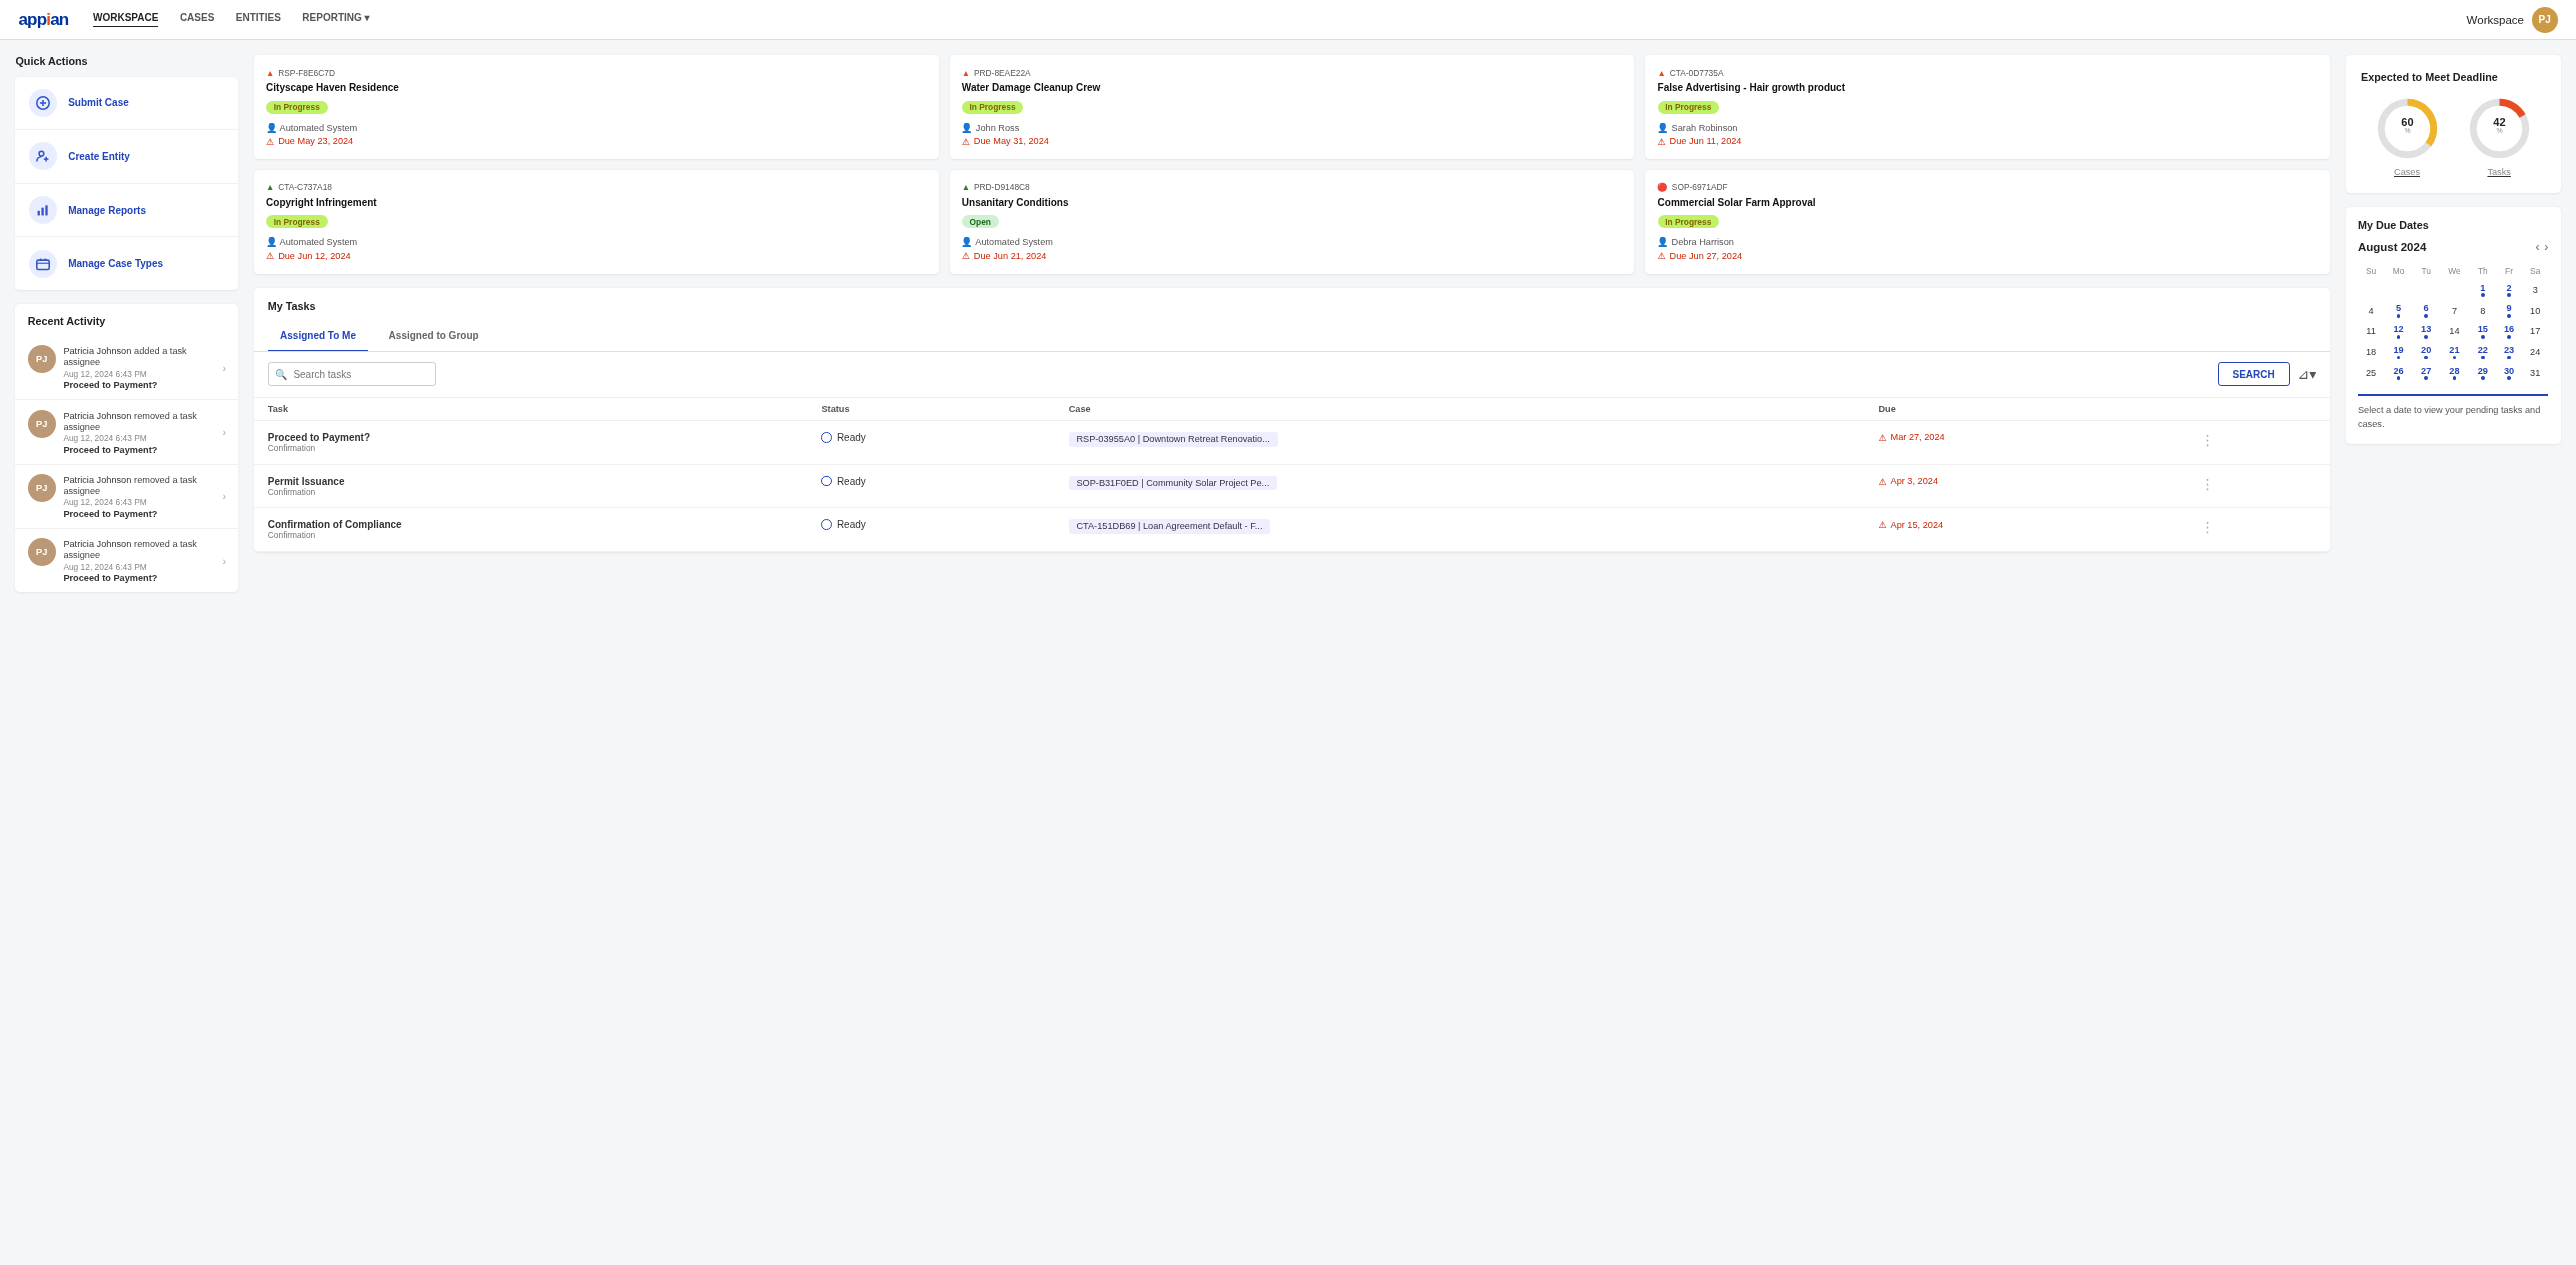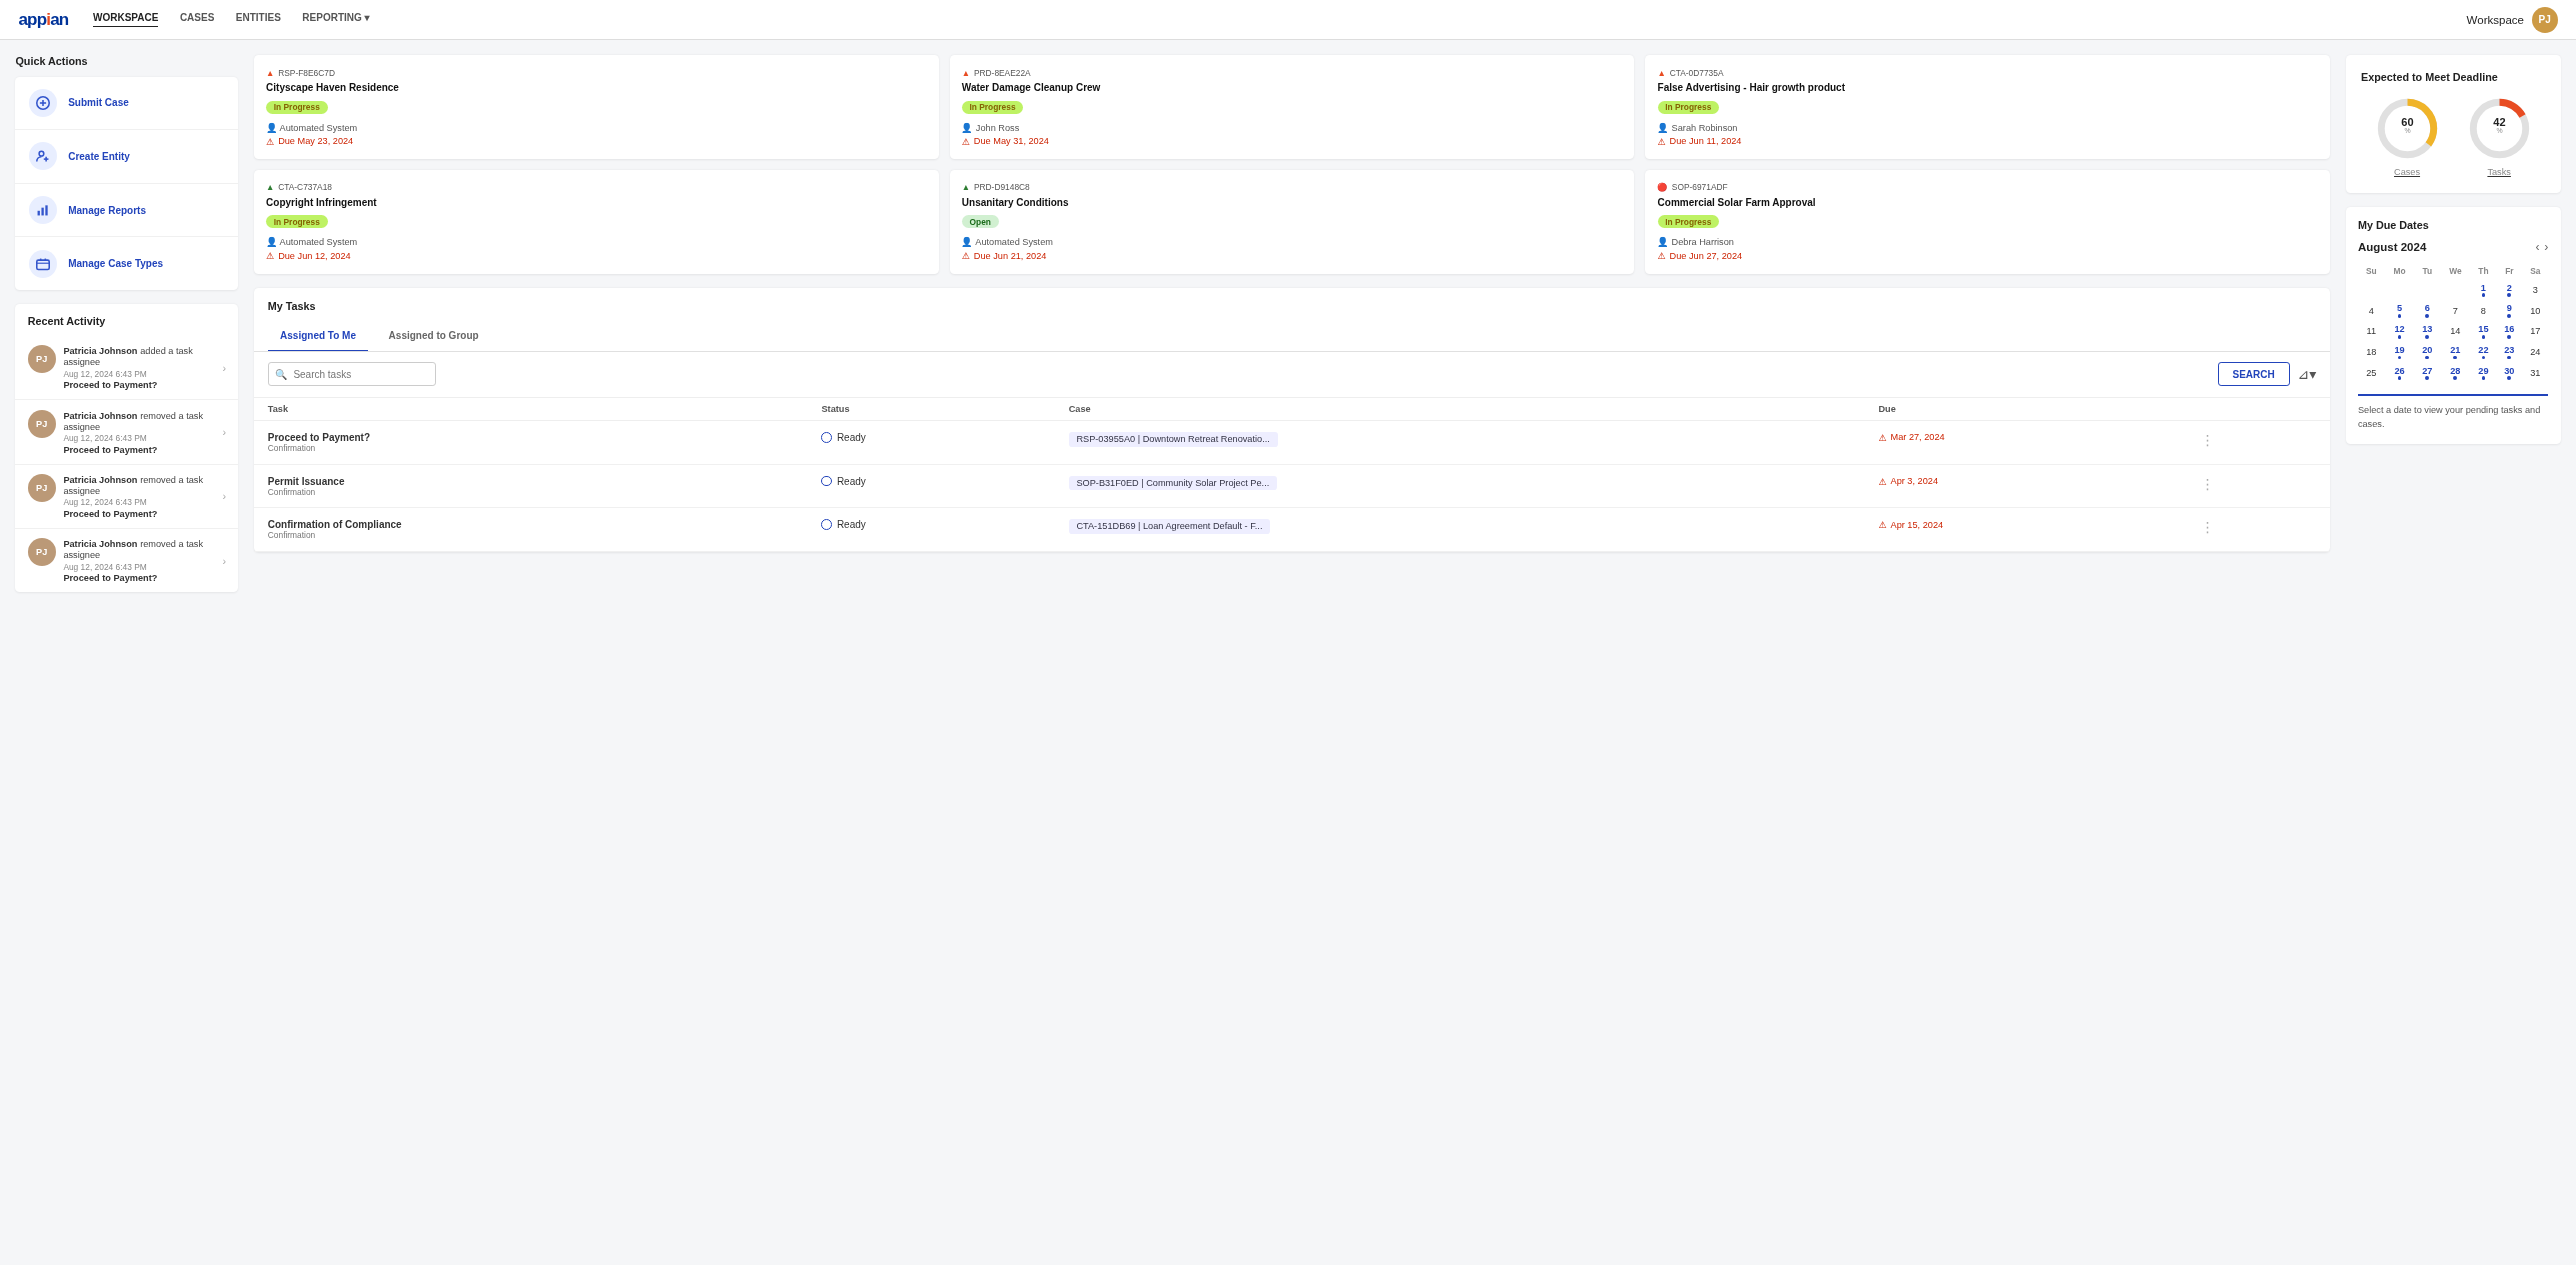--- a/index.html
+++ b/index.html
@@ -57,21 +57,21 @@
     .ra-item {
       display: flex; align-items: flex-start; gap: 7.7px;
       padding: 9.2px 12.3px; border-bottom: 0.8px solid #f0f0f0; cursor: pointer;
     }
     .ra-item:last-child { border-bottom: none; }
     .ra-avatar {
       width: 28px; height: 28px; border-radius: 50%; background: #b97; flex-shrink: 0;
       display: flex; align-items: center; justify-content: center; color: #fff; font-size: 9.2px; font-weight: bold;
     }
     .ra-content { flex: 1; }
-    .ra-content .ra-name { font-weight: 700; font-size: 9.2px; text-align: center; }
+    .ra-content .ra-name { font-weight: 400; font-size: 9.2px; text-align: center; }
     .ra-content .ra-action { font-size: 9.2px; color: #444; }
     .ra-content .ra-time { font-size: 8.4px; color: #888; margin-top: 1.5px; }
     .ra-content .ra-link { font-size: 9.2px; font-weight: 700; color: #333; display: block; margin-top: 1.5px; }
     .ra-chevron { color: #aaa; font-size: 10.8px; align-self: center; }
 
     
     .cases-header { display: flex; justify-content: space-between; align-items: center; margin-bottom: 9.2px; }
     .view-all { color: #2244bb; font-size: 10px; text-decoration: none; font-weight: 500; }
     .cases-grid { display: grid; grid-template-columns: 1fr 1fr 1fr; gap: 10.8px; margin-bottom: 14px; }
     .case-card {
@@ -133,21 +133,21 @@
     .deadline-charts { display: flex; justify-content: space-around; align-items: center; margin-top: 10.8px; text-decoration: underline; }
     .donut-wrap { display: flex; flex-direction: column; align-items: center; gap: 4.6px; }
     .donut-label { font-size: 9.2px; color: #888; }
 
     .calendar-card { background: #fff; border-radius: 4.6px; box-shadow: 0 0.8px 2.3px rgba(0,0,0,.07); padding: 12.3px; }
     .cal-header { display: flex; justify-content: space-between; align-items: center; margin-bottom: 9.2px; }
     .cal-month { font-size: 11.5px; font-weight: 700; color: #222; }
     .cal-nav { display: flex; gap: 4.6px; }
     .cal-nav button { background: none; border: none; font-size: 12.3px; color: #666; cursor: pointer; }
     .cal-grid { width: 100%; border-collapse: collapse; }
-    .cal-grid th { font-size: 8.4px; color: #888; text-align: center; padding: 3.1px 1.5px; font-weight: 700; }
+    .cal-grid th { font-size: 8.4px; color: #888; text-align: center; padding: 3.1px 1.5px; font-weight: 400; }
     .cal-grid td { text-align: center; padding: 3.1px 1.5px; font-size: 9.2px; color: #333; }
     .cal-grid td.has-event { color: #2244bb; font-weight: 600; cursor: pointer; }
     .cal-grid td.has-event .event-dot { width: 3.8px; height: 3.8px; background: #2244bb; border-radius: 50%; margin: 0.8px auto 0; }
     .cal-hint { margin-top: 10.8px; padding-top: 7.7px; border-top: 2.3px solid #2244bb; font-size: 9.2px; color: #555; line-height: 1.5; }
 
     
     .donut-svg { width: 69px; height: 69px; }
 
     svg text { font-family: 'Segoe UI', Arial, sans-serif; }
   </style>

